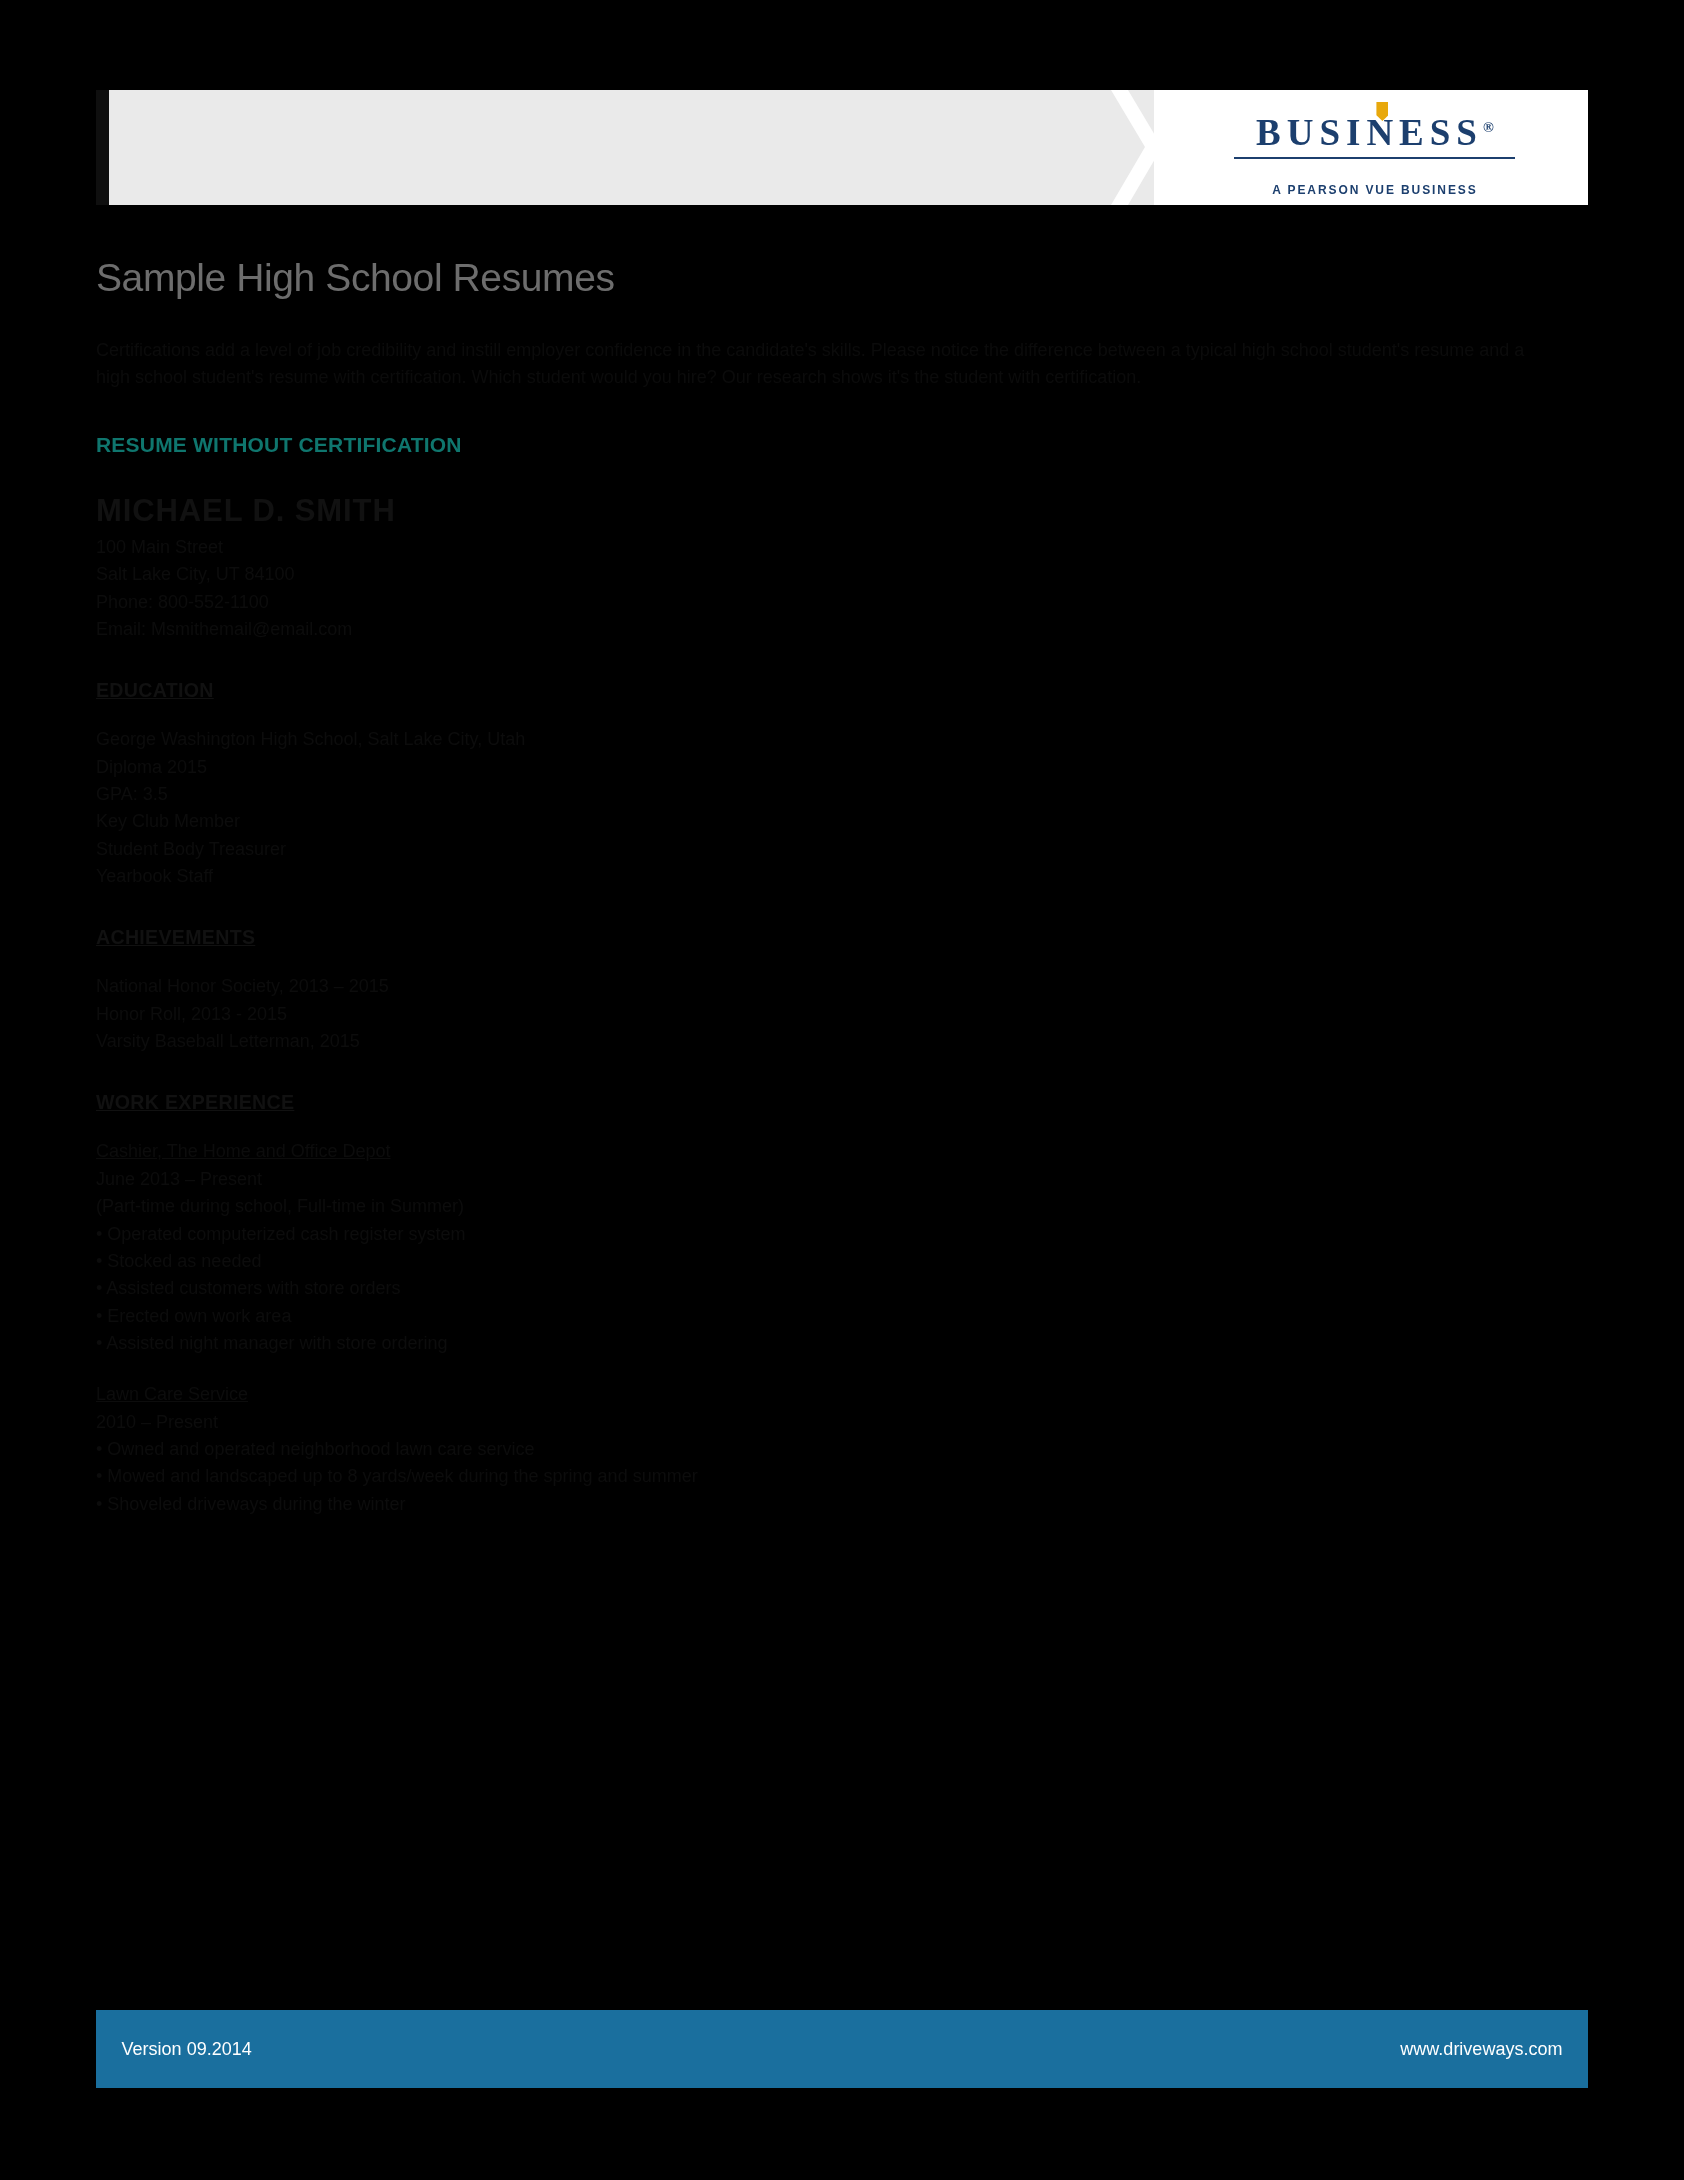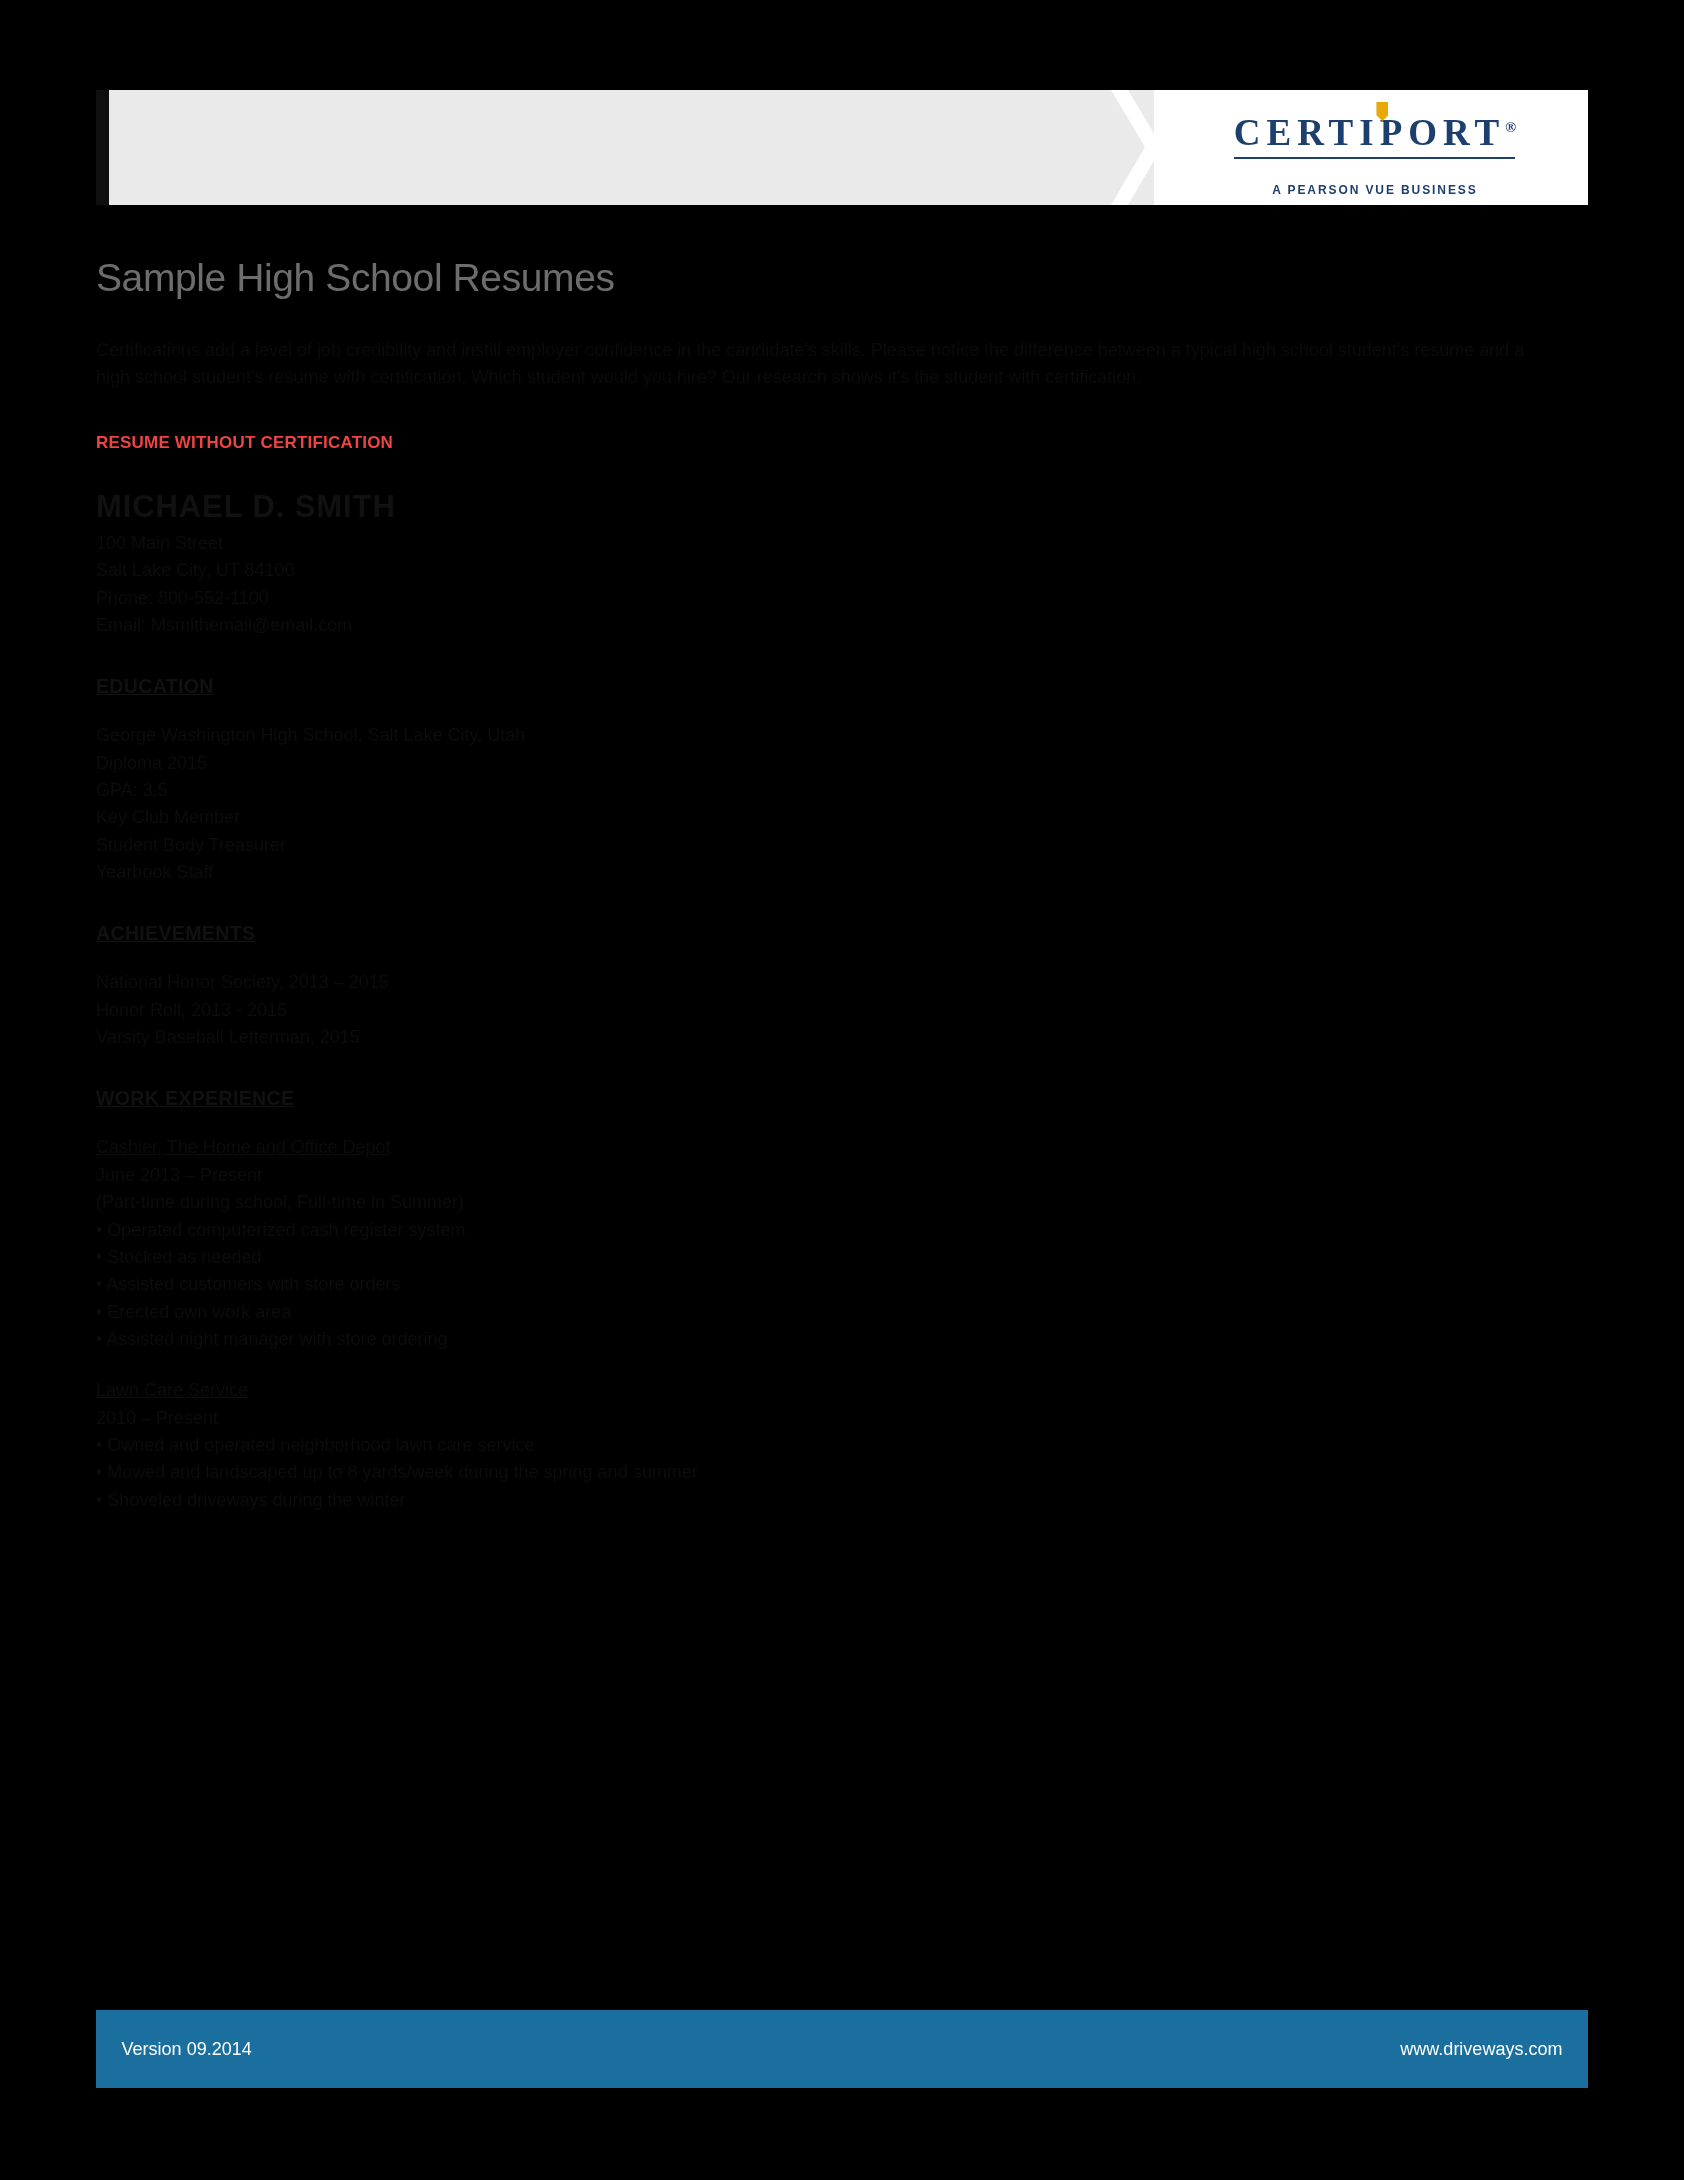--- a/index.html
+++ b/index.html
@@ -129,23 +129,23 @@
 
   .intro {
     font-size: 18px;
     line-height: 1.52;
     color: #0b0b0b;
     margin: 0 0 41px 0;
     width: 1440px;
   }
 
   .section-heading {
-    font-size: 17px;
-    font-weight: 700;
-    color: #ef4444;
+    font-size: 21px;
+    font-weight: 700;
+    color: #0f766e;
     letter-spacing: 0.2px;
     margin: 0 0 36px 0;
   }
 
   .resume-name {
     font-size: 31px;
     font-weight: 700;
     color: #111111;
     letter-spacing: 0.9px;
     margin: 0 0 5.1px 0;
@@ -206,21 +206,21 @@
 
 <div class="page">
 
   <div class="header-band">
     <svg class="chevron" viewBox="0 0 60 135" preserveAspectRatio="none">
       <polygon points="0,0 40,67 0,135 20,135 60,67 20,0" fill="#ffffff"></polygon>
     </svg>
     <div class="header-white-block"></div>
     <div class="logo-wrap">
       <div class="logo-text">
-        <span>CERTIPORT</span><span class="reg">®</span>
+        <span>BUSINESS</span><span class="reg">®</span>
         <span class="logo-flag">
             <span class="flag-shape"></span>
           </span>
       </div>
       <div class="logo-rule"></div>
       <div class="logo-sub">A PEARSON VUE BUSINESS</div>
     </div>
   </div>
   <div class="header-dark-left"></div>
 

